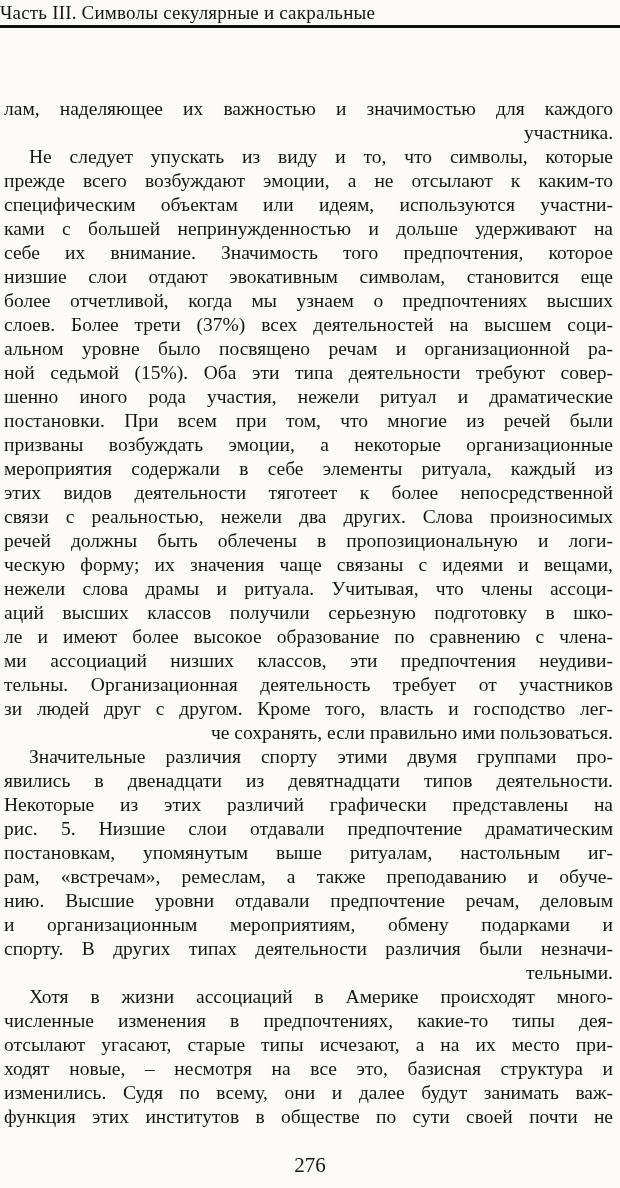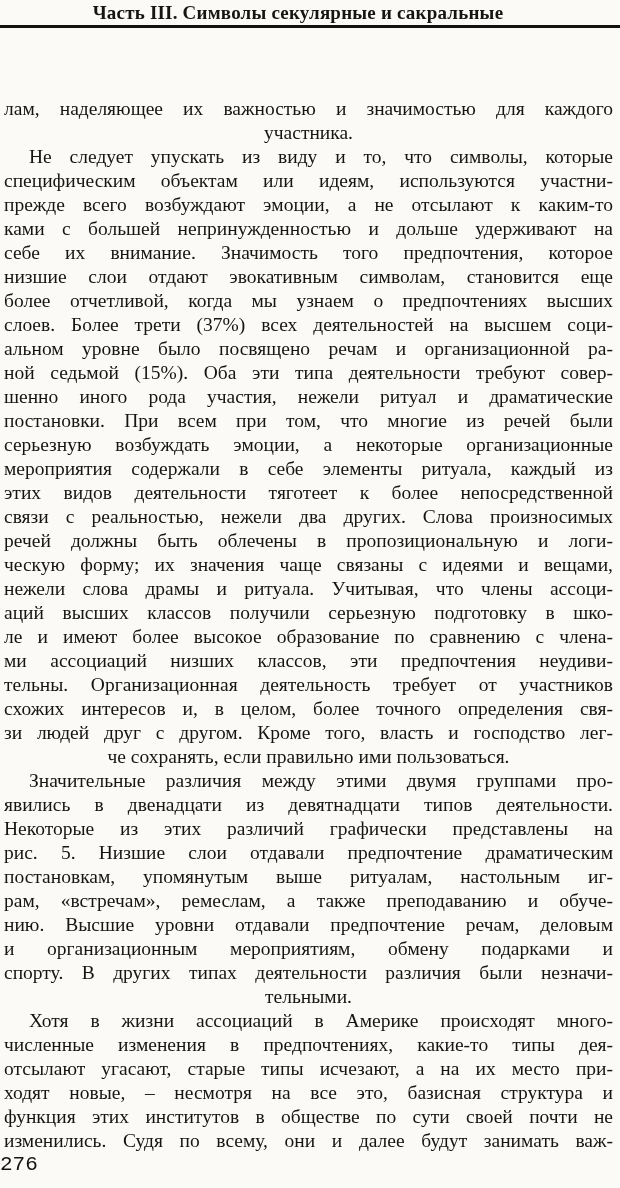--- a/index.html
+++ b/index.html
@@ -10,22 +10,22 @@
     color: #161514;
     font-family: "Liberation Serif", serif;
     position: relative;
     overflow: hidden;
   }
   .page-header {
     position: absolute;
     top: 1px;
     left: 0;
     right: 24px;
-    text-align: center;
-    font-weight: bold;
+    text-align: left;
+    font-weight: normal;
     font-size: 19px;
     line-height: 23px;
     letter-spacing: 0.2px;
     white-space: nowrap;
   }
   .header-rule {
     position: absolute;
     top: 25px;
     left: 0;
     width: 620px;
@@ -47,88 +47,86 @@
     overflow: hidden;
     text-align: justify;
     white-space: normal;
   }
   .line.just::after {
     content: "";
     display: inline-block;
     width: 100%;
     height: 0;
   }
-  .line.last { text-align: center; }
+  .line.last { text-align: right; }
   .line.indent { text-indent: 25px; }
   .page-number {
     position: absolute;
     top: 1152px;
     left: 0;
     width: 620px;
-    text-align: left;
+    text-align: center;
     font-size: 21px;
     line-height: 26px;
-    font-family: Liberation Mono, monospace;
   }
 </style>
 </head>
 <body style="background: rgb(251, 250, 247); color: rgb(22, 21, 20);">
 
 <div class="page-header">Часть III. Символы секулярные и сакральные</div>
 
 <div class="header-rule" style="background: rgb(18, 17, 16);"></div>
 
 <div class="page-body">
     <div class="paragraph">
       <div class="line just">лам, наделяющее их важностью и значимостью для каждого</div>
       <div class="line last">участника.</div>
     </div>
     <div class="paragraph">
       <div class="line just indent">Не следует упускать из виду и то, что символы, которые</div>
+      <div class="line just">прежде всего возбуждают эмоции, а не отсылают к каким-то</div>
       <div class="line just">специфическим объектам или идеям, используются участни-</div>
-      <div class="line just">прежде всего возбуждают эмоции, а не отсылают к каким-то</div>
       <div class="line just">ками с большей непринужденностью и дольше удерживают на</div>
       <div class="line just">себе их внимание. Значимость того предпочтения, которое</div>
       <div class="line just">низшие слои отдают эвокативным символам, становится еще</div>
       <div class="line just">более отчетливой, когда мы узнаем о предпочтениях высших</div>
       <div class="line just">слоев. Более трети (37%) всех деятельностей на высшем соци-</div>
       <div class="line just">альном уровне было посвящено речам и организационной ра-</div>
       <div class="line just">ной седьмой (15%). Оба эти типа деятельности требуют совер-</div>
       <div class="line just">шенно иного рода участия, нежели ритуал и драматические</div>
       <div class="line just">постановки. При всем при том, что многие из речей были</div>
-      <div class="line just">серьезную возбуждать эмоции, а некоторые организационные</div>
+      <div class="line just">призваны возбуждать эмоции, а некоторые организационные</div>
       <div class="line just">мероприятия содержали в себе элементы ритуала, каждый из</div>
       <div class="line just">этих видов деятельности тяготеет к более непосредственной</div>
       <div class="line just">связи с реальностью, нежели два других. Слова произносимых</div>
       <div class="line just">речей должны быть облечены в пропозициональную и логи-</div>
       <div class="line just">ческую форму; их значения чаще связаны с идеями и вещами,</div>
       <div class="line just">нежели слова драмы и ритуала. Учитывая, что члены ассоци-</div>
       <div class="line just">аций высших классов получили серьезную подготовку в шко-</div>
       <div class="line just">ле и имеют более высокое образование по сравнению с члена-</div>
       <div class="line just">ми ассоциаций низших классов, эти предпочтения неудиви-</div>
       <div class="line just">тельны. Организационная деятельность требует от участников</div>
-      <div class="line just">схожих интересов и, в целом, более точного определения свя-</div>
       <div class="line just">зи людей друг с другом. Кроме того, власть и господство лег-</div>
       <div class="line last">че сохранять, если правильно ими пользоваться.</div>
     </div>
     <div class="paragraph">
-      <div class="line just indent">Значительные различия между этими двумя группами про-</div>
+      <div class="line just indent">Значительные различия спорту этими двумя группами про-</div>
       <div class="line just">явились в двенадцати из девятнадцати типов деятельности.</div>
       <div class="line just">Некоторые из этих различий графически представлены на</div>
       <div class="line just">рис. 5. Низшие слои отдавали предпочтение драматическим</div>
       <div class="line just">постановкам, упомянутым выше ритуалам, настольным иг-</div>
       <div class="line just">рам, «встречам», ремеслам, а также преподаванию и обуче-</div>
       <div class="line just">нию. Высшие уровни отдавали предпочтение речам, деловым</div>
       <div class="line just">и организационным мероприятиям, обмену подарками и</div>
       <div class="line just">спорту. В других типах деятельности различия были незначи-</div>
       <div class="line last">тельными.</div>
     </div>
     <div class="paragraph">
       <div class="line just indent">Хотя в жизни ассоциаций в Америке происходят много-</div>
       <div class="line just">численные изменения в предпочтениях, какие-то типы дея-</div>
       <div class="line just">отсылают угасают, старые типы исчезают, а на их место при-</div>
       <div class="line just">ходят новые, – несмотря на все это, базисная структура и</div>
+      <div class="line just">изменились. Судя по всему, они и далее будут занимать важ-</div>
       <div class="line just">функция этих институтов в обществе по сути своей почти не</div>
-      <div class="line just">изменились. Судя по всему, они и далее будут занимать важ-</div>
     </div>
   </div>
 
 <div class="page-number">276</div>
 
 </body></html>

